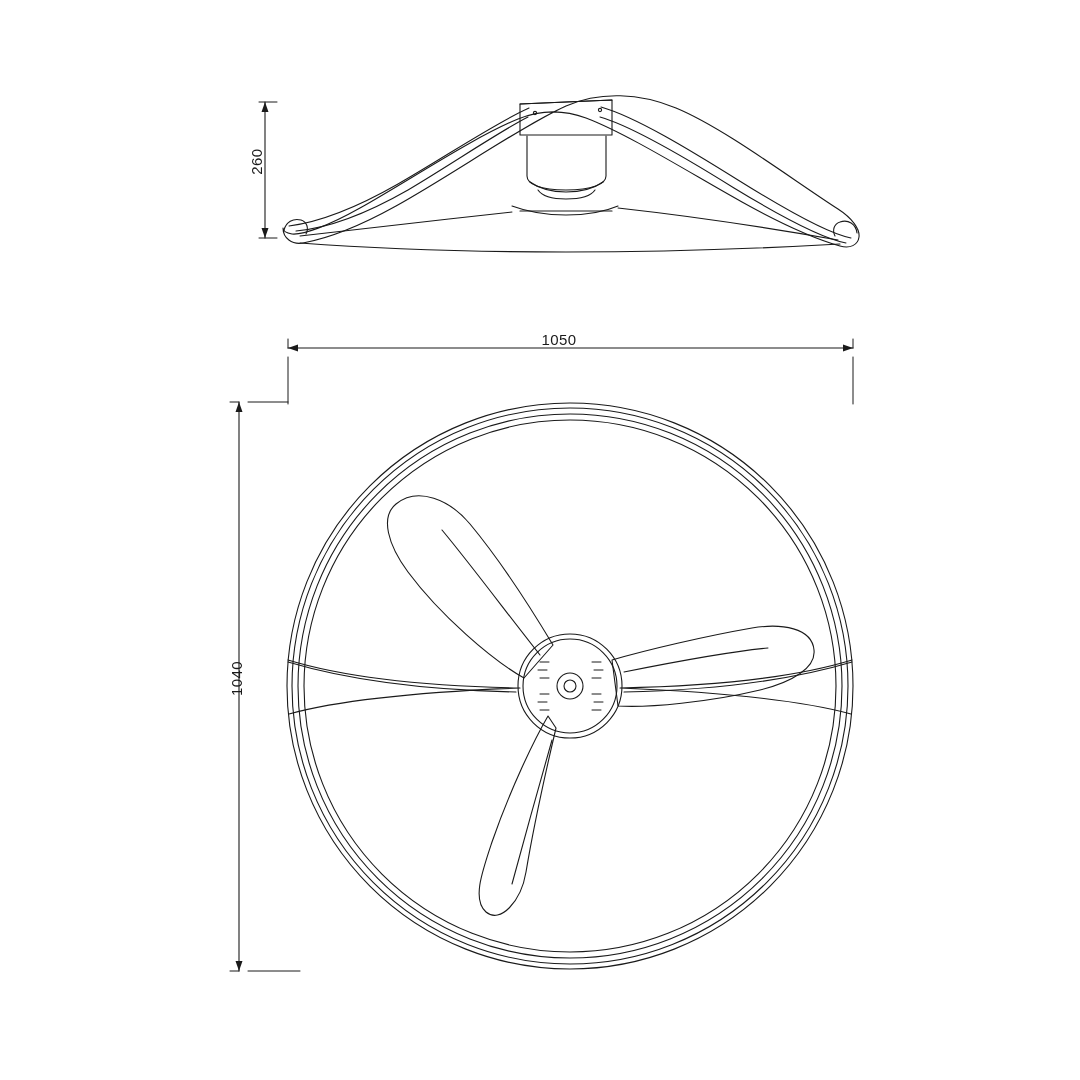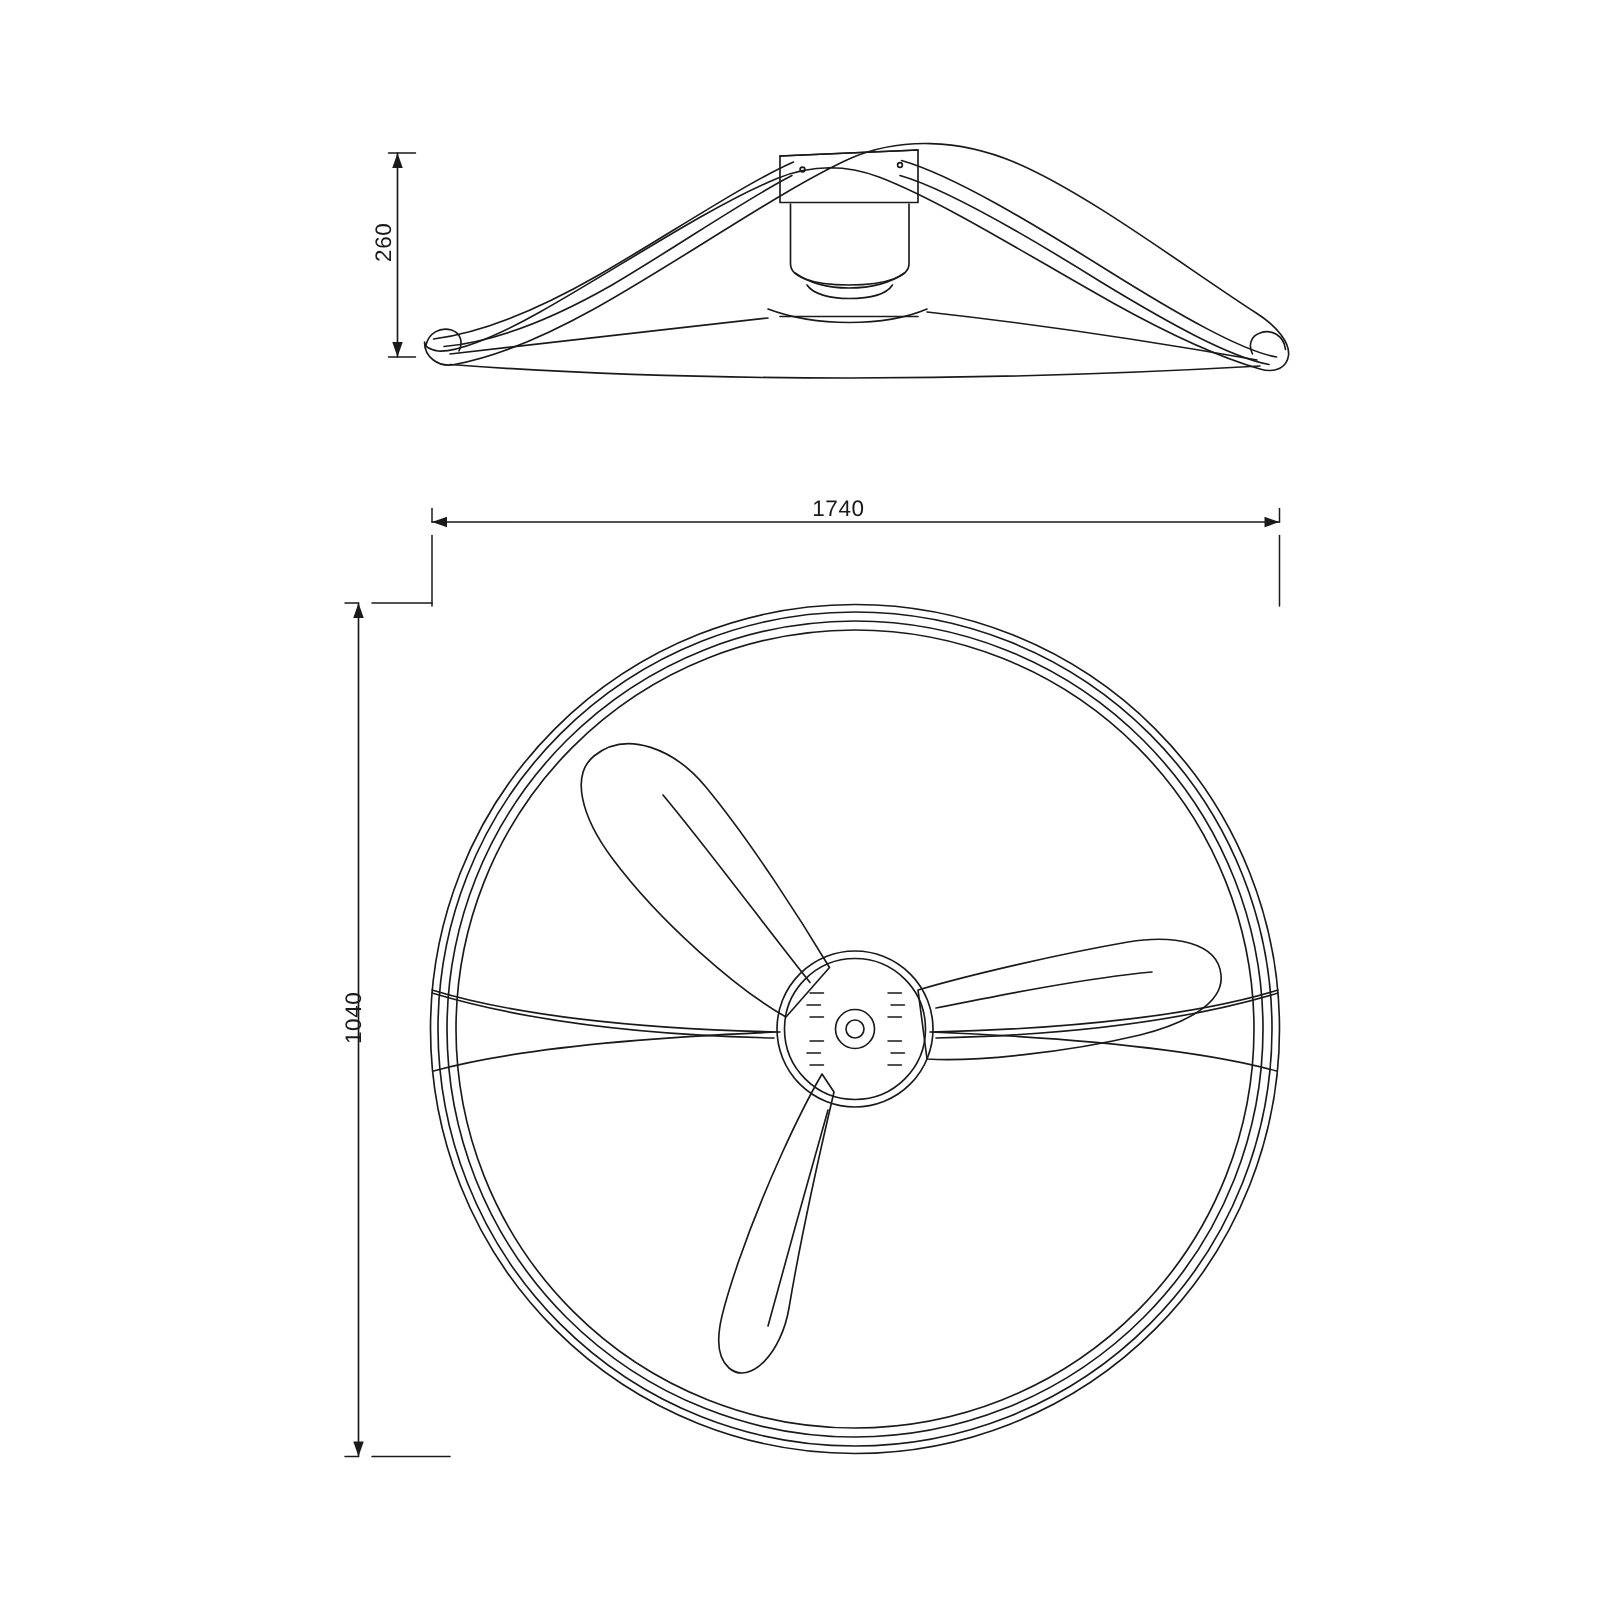--- a/index.html
+++ b/index.html
@@ -194,17 +194,17 @@
           <path d="M248 971 L300 971" stroke-width="1"></path>
           <path d="M230 402 L239 402" stroke-width="1"></path>
           <path d="M230 971 L239 971" stroke-width="1"></path>
         </g>
       </g>
     </g>
   </svg>
 
   <div class="dimtext vertical" id="label-height">260</div>
 
-  <div class="dimtext" id="label-width">1740</div>
+  <div class="dimtext" id="label-width">1050</div>
 
   <div class="dimtext vertical" id="label-depth">1040</div>
 
 </div>
 
 </body></html>

